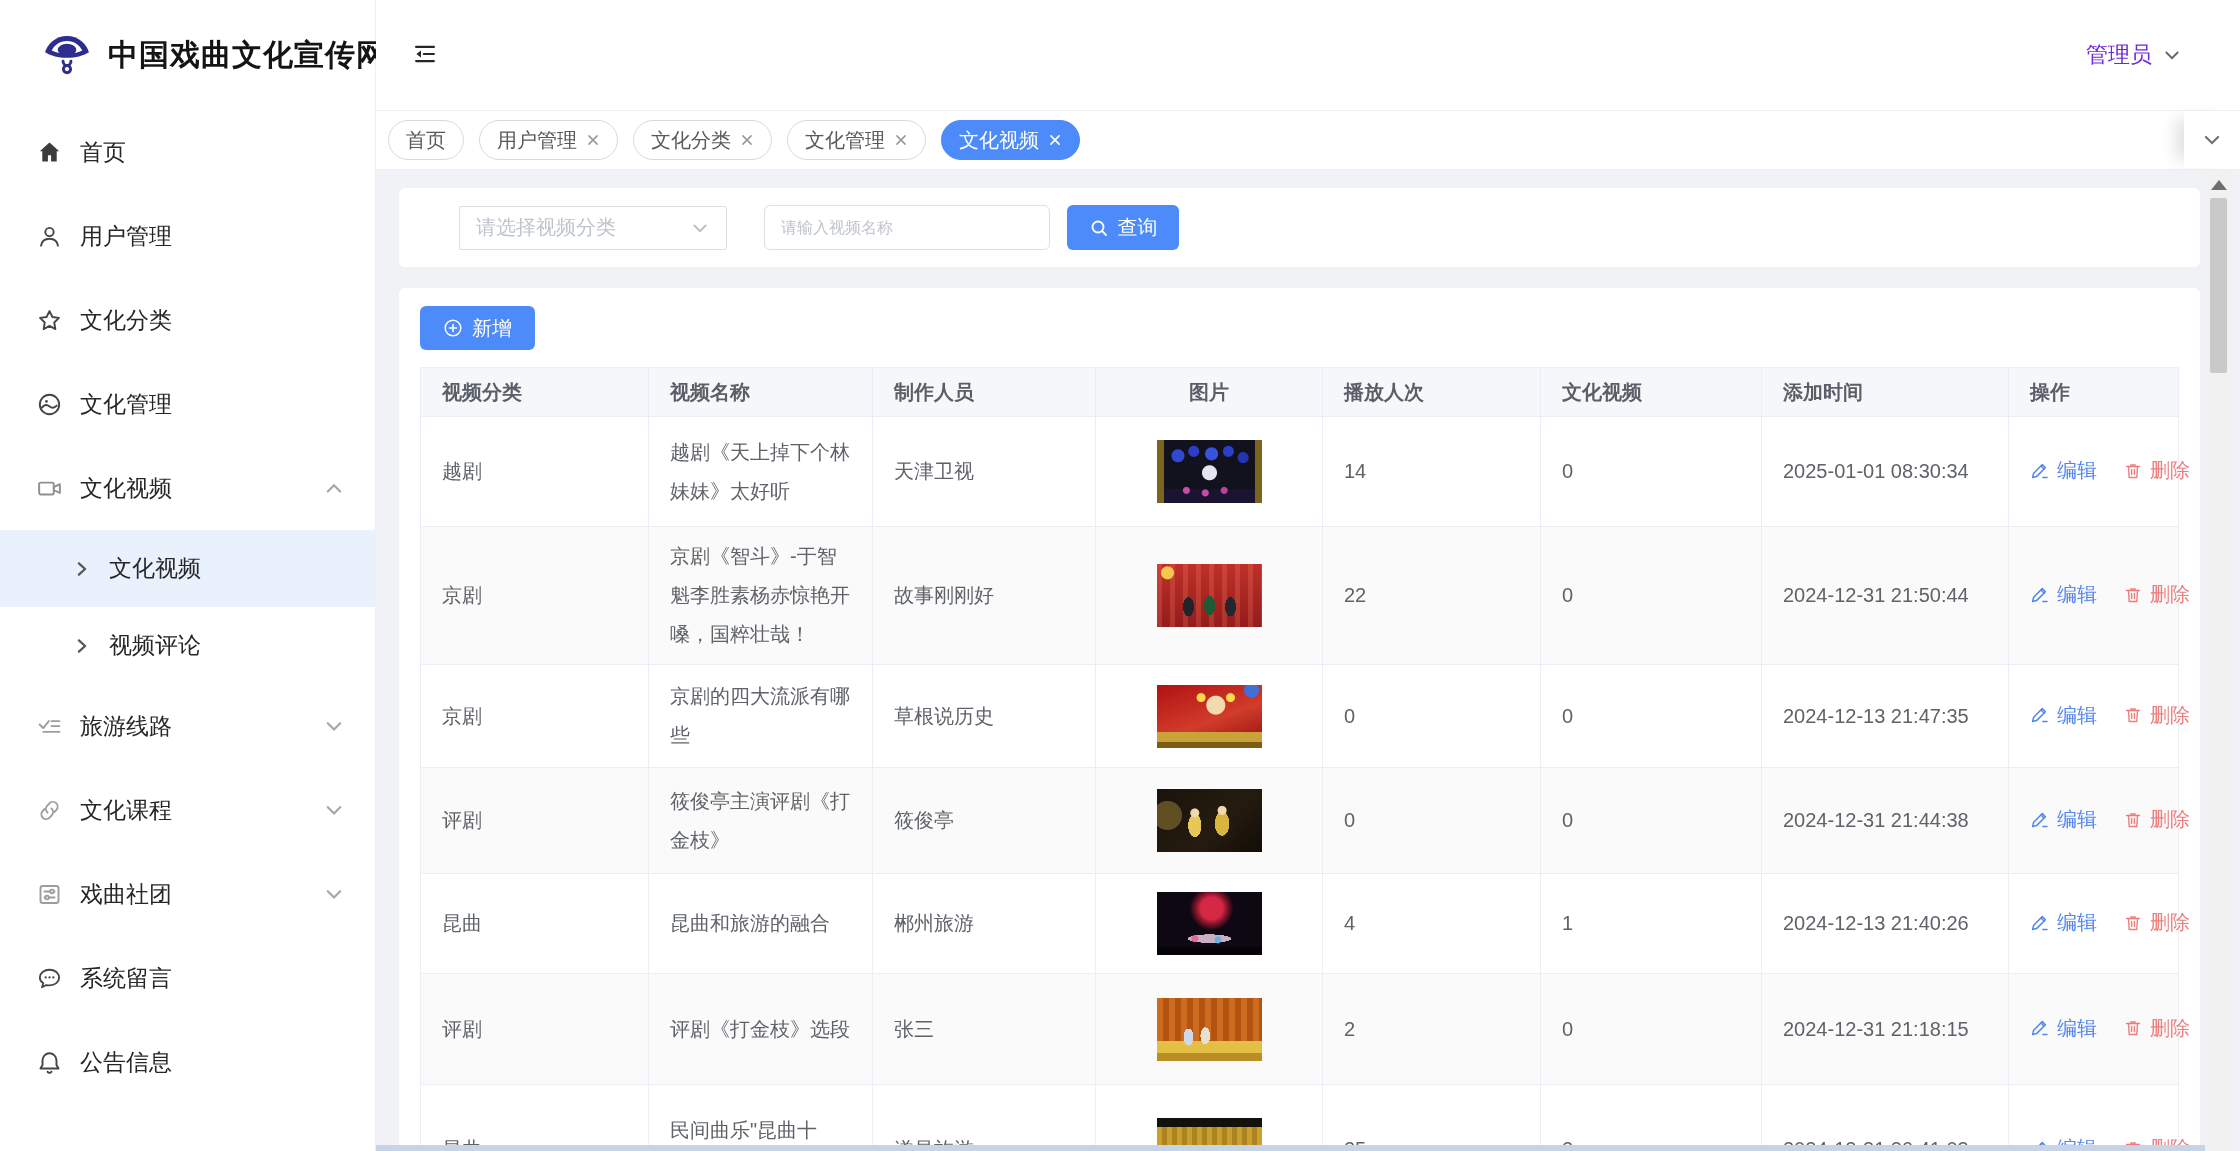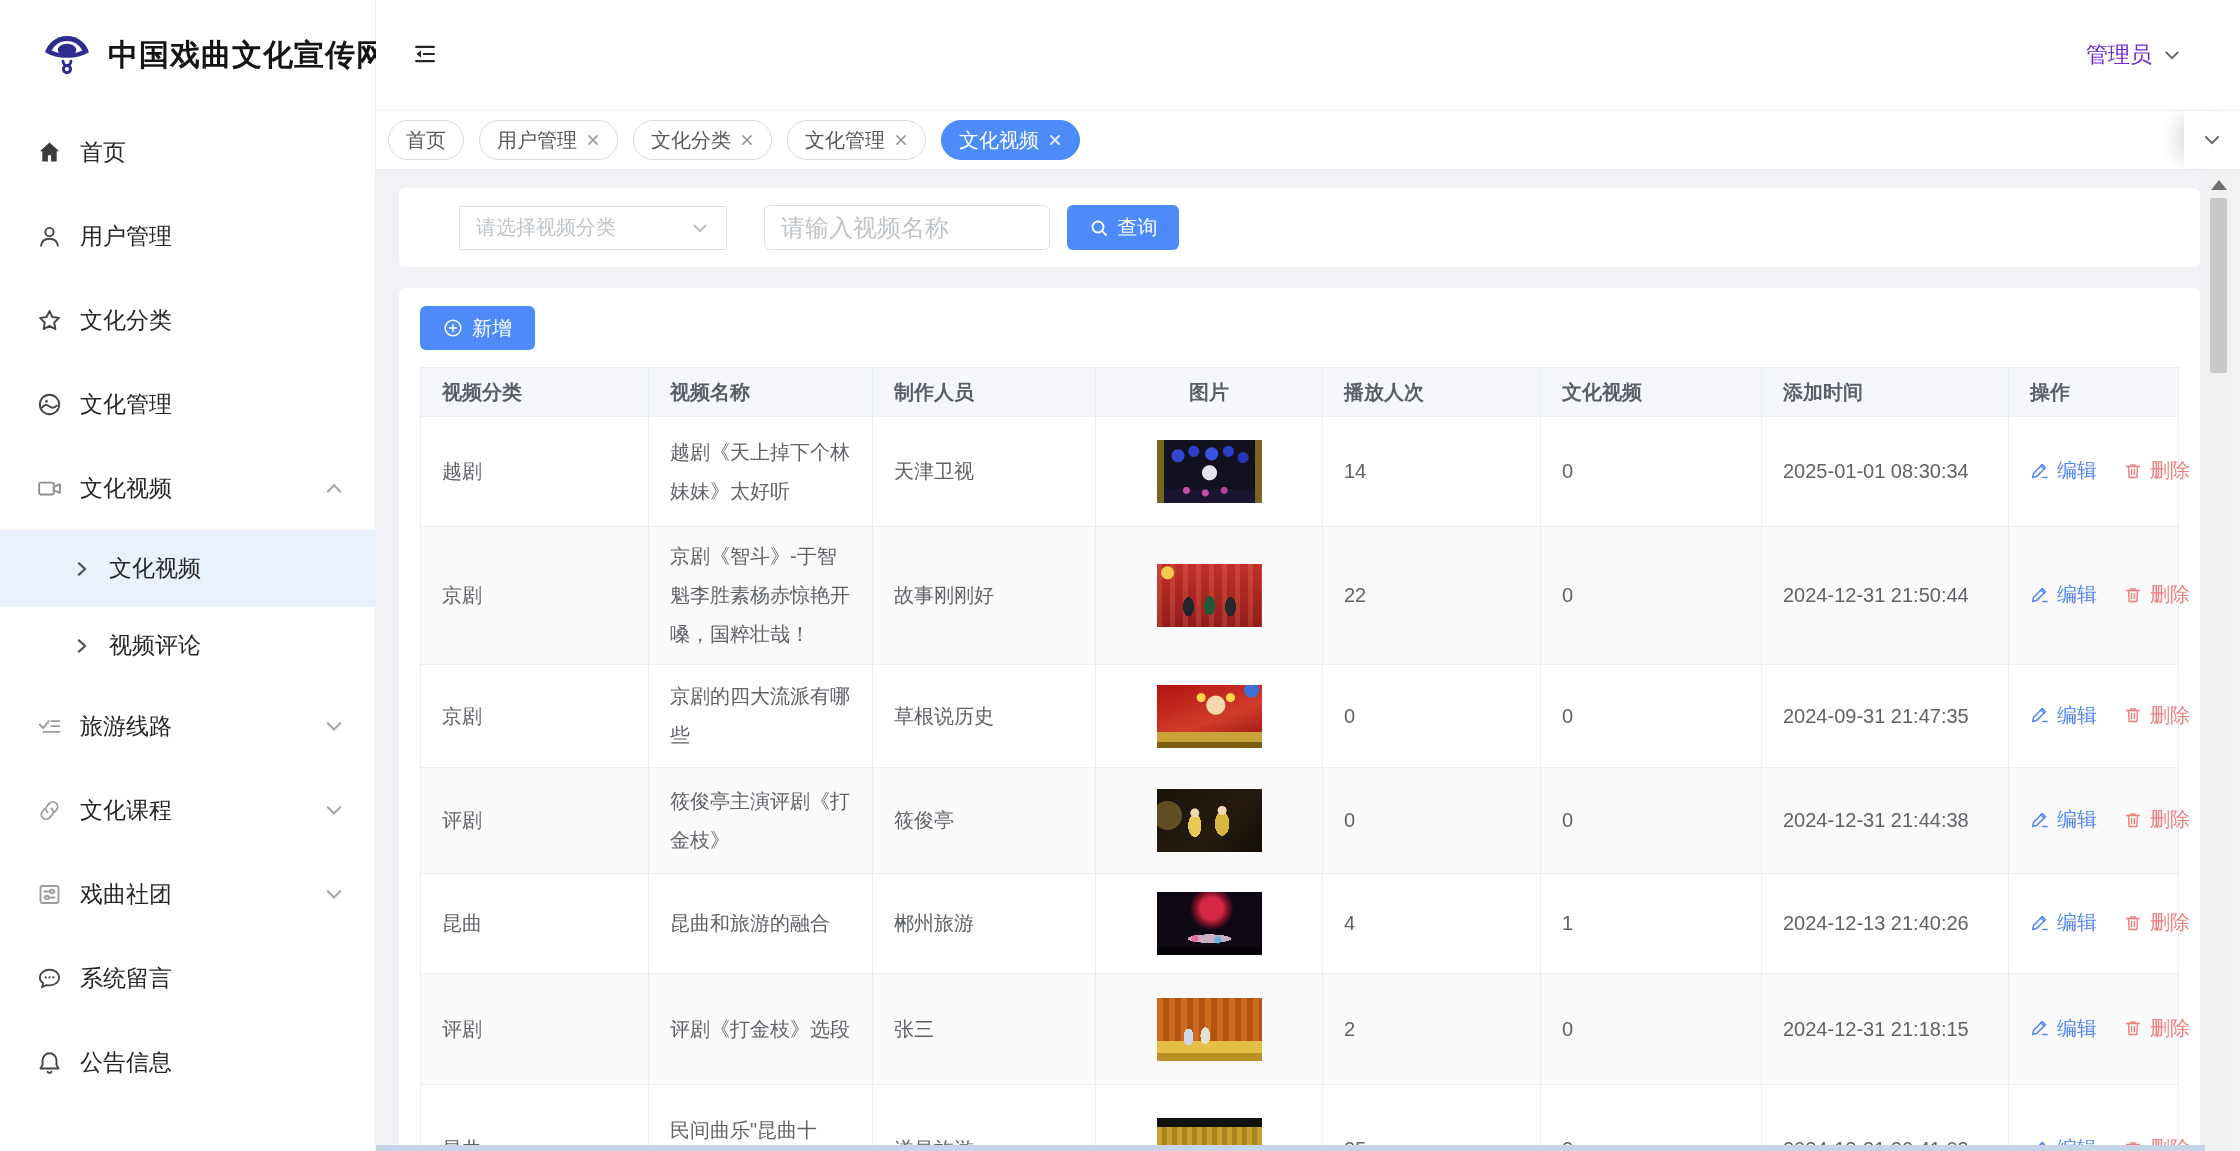--- a/index.html
+++ b/index.html
@@ -40,21 +40,21 @@
   .tab-more{position:absolute;right:0;top:0;width:56px;height:57px;background:#fff;border:0;cursor:pointer;display:flex;align-items:center;justify-content:center;box-shadow:-16px 0 16px -8px rgba(0,0,0,.12);}
   .tab-more svg{width:22px;height:22px;}
 
   
   .content{flex:1;background:#f0f2f5;position:relative;overflow:hidden;padding:18px 40px 0 23px;box-sizing:border-box;}
   .card{background:#fff;border-radius:6px;}
   .filter-card{padding:17px 20px;display:flex;align-items:center;}
   .select-box{width:268px;height:44px;box-sizing:border-box;border:1px solid #dcdfe6;border-radius:2px;background:#fff;display:flex;align-items:center;padding:0 16px;font-size:20px;color:#bfc4cc;cursor:pointer;margin-left:40px;}
   .select-box .sel-caret{margin-left:auto;display:flex;}
   .select-box svg{width:20px;height:20px;}
-  .name-input{width:286px;height:45px;box-sizing:border-box;border:1px solid #dcdfe6;border-radius:6px;margin-left:37px;padding:0 16px;font-size:24px;color:#333;outline:none;font-family:inherit;}
+  .name-input{width:286px;height:45px;box-sizing:border-box;border:1px solid #dcdfe6;border-radius:6px;margin-left:37px;padding:0 16px;font-size:16px;color:#333;outline:none;font-family:inherit;}
   .name-input::placeholder{color:#bfc4cc;}
   .btn{display:inline-flex;align-items:center;justify-content:center;gap:9px;background:var(--accent);color:#fff;border:0;border-radius:6px;font-size:20px;cursor:pointer;font-family:inherit;}
   .btn svg{width:20px;height:20px;}
   .search-btn{width:112px;height:45px;margin-left:17px;}
   .table-card{margin-top:21px;padding:18px 21px;height:1100px;box-sizing:border-box;}
   .add-btn{width:115px;height:44px;}
 
   table{border-collapse:collapse;table-layout:fixed;width:1759px;margin-top:17px;border:1px solid #ebeef5;}
   col.c1{width:228px;}col.c2{width:224px;}col.c3{width:223px;}col.c4{width:227px;}
   col.c5{width:218px;}col.c6{width:221px;}col.c7{width:247px;}
@@ -449,21 +449,21 @@
                     <span>删除</span>
                   </a></td>
               </tr>
               <tr style="height:103px">
                 <td>京剧</td>
                 <td class="name">京剧的四大流派有哪些</td>
                 <td>草根说历史</td>
                 <td class="center"><span class="thumb t3"></span></td>
                 <td>0</td>
                 <td>0</td>
-                <td>2024-09-31 21:47:35</td>
+                <td>2024-12-13 21:47:35</td>
                 <td class="ops"><a class="act edit">
                     <span style="display:flex">
                       <svg viewBox="0 0 20 20" fill="none" stroke="currentColor" stroke-width="1.5" stroke-linecap="round" stroke-linejoin="round">
                         <path d="M12.3 3.6l3.1 3.1-8.9 8.9-3.9 1 .9-4z"></path>
                         <path d="M11 5l3 3"></path>
                         <path d="M12.8 16.6h4.2"></path>
                       </svg>
                     </span>
                     <span>编辑</span>
                   </a><a class="act del">

